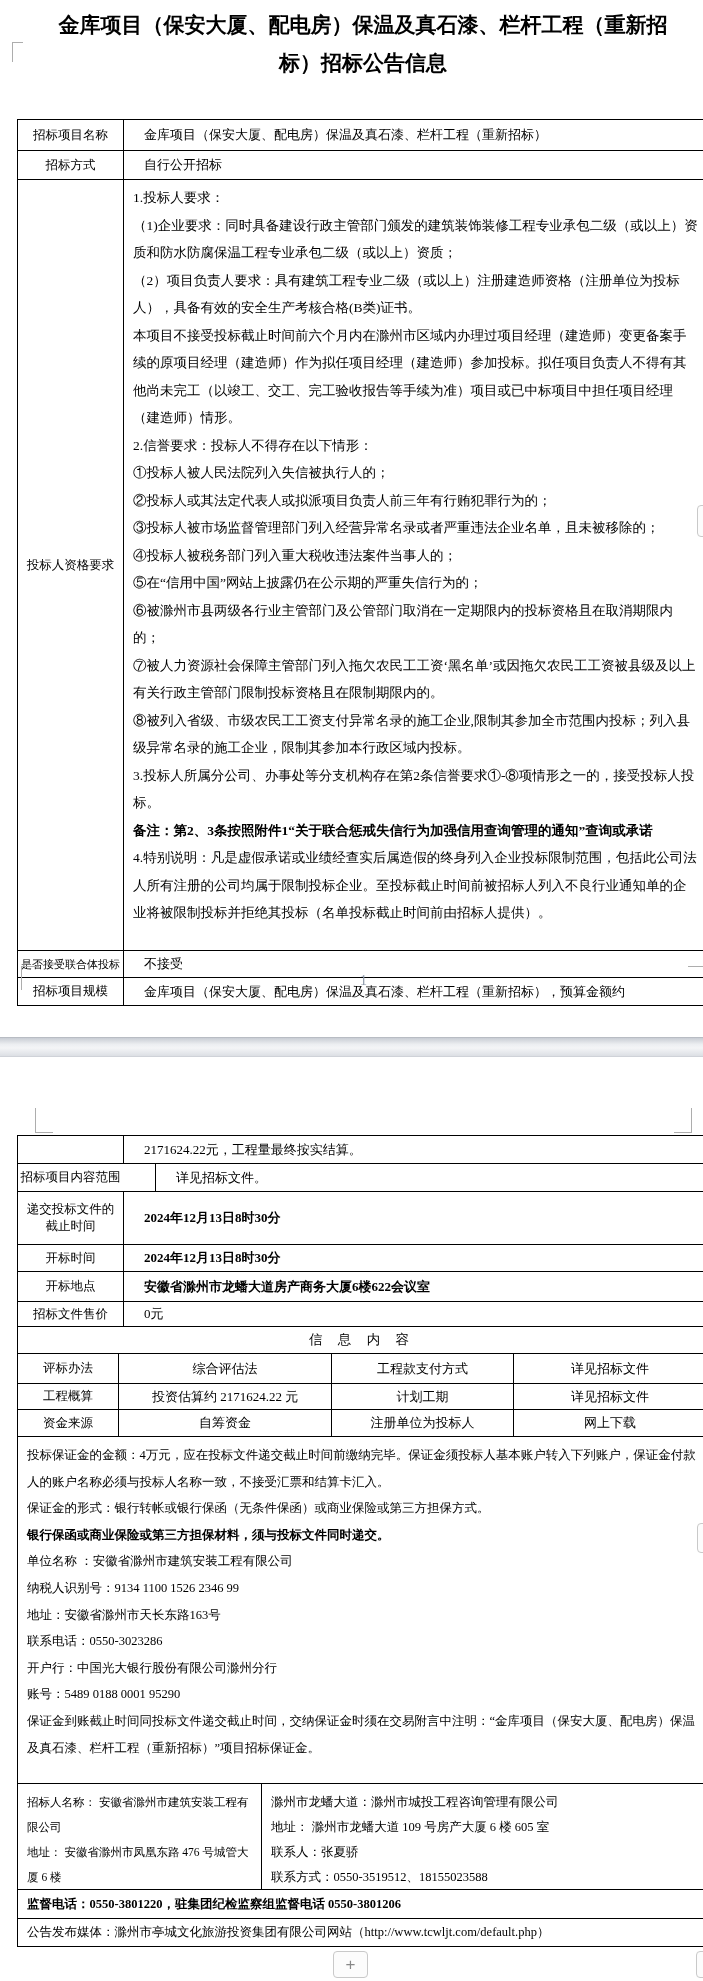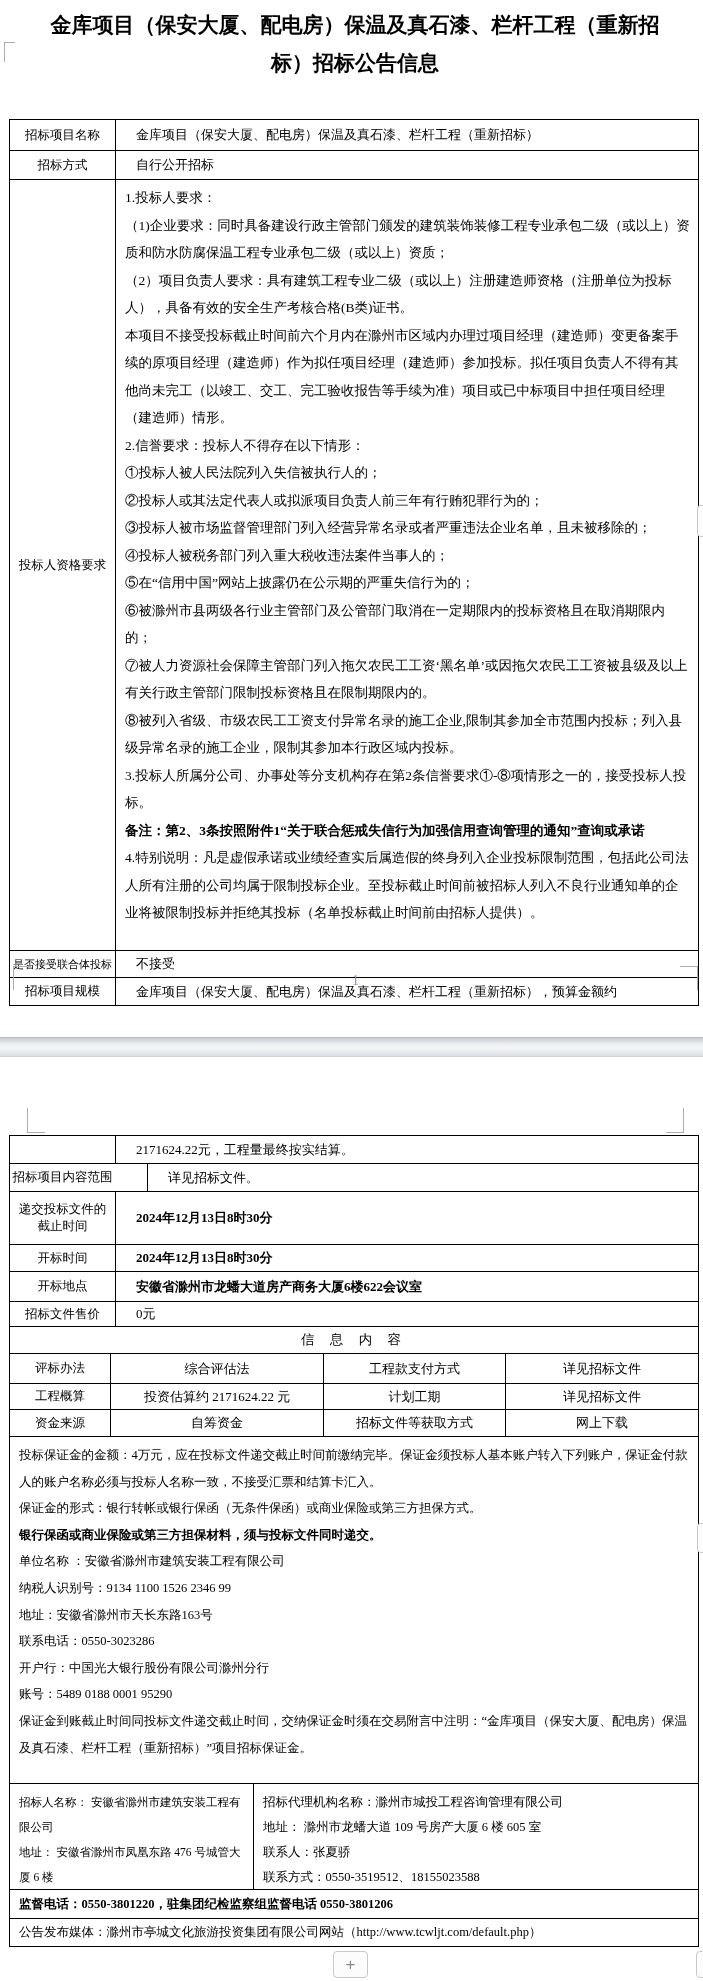--- a/index.html
+++ b/index.html
@@ -1,21 +1,21 @@
 <!DOCTYPE html>
 <html><head>
 <meta charset="utf-8">
 <style>
   html,body{margin:0;padding:0;}
   body{
     width:703px;height:1981px;position:relative;background:#ffffff;
     font-family:"Liberation Serif","DejaVu Serif",serif;
     color:#000;overflow:hidden;
   }
-  .page{position:absolute;left:4px;width:601px;background:#fff;}
+  .page{position:absolute;left:12px;width:601px;background:#fff;}
   .p1{top:0;height:1037px;}
   .p2{top:1057px;height:924px;}
   .pagegap{
     position:absolute;left:0;top:1037px;width:703px;height:20px;
     background:linear-gradient(to bottom,#c9cdd4 0%,#eceef1 35%,#f4f5f7 55%,#dcdfe4 100%);
     border-top:1px solid #b8bcc3;border-bottom:1px solid #cfd2d8;box-sizing:border-box;
   }
   .doc-title{
     position:absolute;top:6px;left:41px;width:620px;margin:0;
     font-size:21px;line-height:38px;font-weight:bold;text-align:center;
@@ -167,21 +167,21 @@
     </div>
     <div class="tr" style="height:26px;">
       <div class="td lbl c1">工程概算</div>
       <div class="td valc c2">投资估算约 2171624.22 元</div>
       <div class="td valc c3">计划工期</div>
       <div class="td valc">详见招标文件</div>
     </div>
     <div class="tr" style="height:27px;">
       <div class="td lbl c1">资金来源</div>
       <div class="td valc c2">自筹资金</div>
-      <div class="td valc c3">招标文件等获取方式</div>
+      <div class="td valc c3">注册单位为投标人</div>
       <div class="td valc">网上下载</div>
     </div>
     <div class="tr" style="height:347px;">
       <div class="td depositcell">
         <p>投标保证金的金额：4万元，应在投标文件递交截止时间前缴纳完毕。保证金须投标人基本账户转入下列账户，保证金付款人的账户名称必须与投标人名称一致，不接受汇票和结算卡汇入。</p>
         <p>保证金的形式：银行转帐或银行保函（无条件保函）或商业保险或第三方担保方式。</p>
         <p class="b">银行保函或商业保险或第三方担保材料，须与投标文件同时递交。</p>
         <p>单位名称 ：安徽省滁州市建筑安装工程有限公司</p>
         <p>纳税人识别号：9134 1100 1526 2346 99</p>
         <p>地址：安徽省滁州市天长东路163号</p>
@@ -191,21 +191,21 @@
         <p>保证金到账截止时间同投标文件递交截止时间，交纳保证金时须在交易附言中注明：“金库项目（保安大厦、配电房）保温及真石漆、栏杆工程（重新招标）”项目招标保证金。</p>
       </div>
     </div>
     <div class="tr" style="height:106px;">
       <div class="td contactcell contact-left">
         <p>招标人名称： 安徽省滁州市建筑安装工程有限公司</p>
         <p>地址： 安徽省滁州市凤凰东路 476 号城管大厦 6 楼</p>
 
       </div>
       <div class="td contactcell contact-right">
-        <p>招标代理机构名称：滁州市城投工程咨询管理有限公司</p>
+        <p>滁州市龙蟠大道：滁州市城投工程咨询管理有限公司</p>
         <p>地址： 滁州市龙蟠大道 109 号房产大厦 6 楼 605 室</p>
         <p>联系人：张夏骄</p>
         <p>联系方式：0550-3519512、18155023588</p>
       </div>
     </div>
     <div class="tr" style="height:29px;">
       <div class="td fullrow b">监督电话：0550-3801220，驻集团纪检监察组监督电话 0550-3801206</div>
     </div>
     <div class="tr" style="height:28px;">
       <div class="td fullrow">公告发布媒体：滁州市亭城文化旅游投资集团有限公司网站（http://www.tcwljt.com/default.php）</div>

